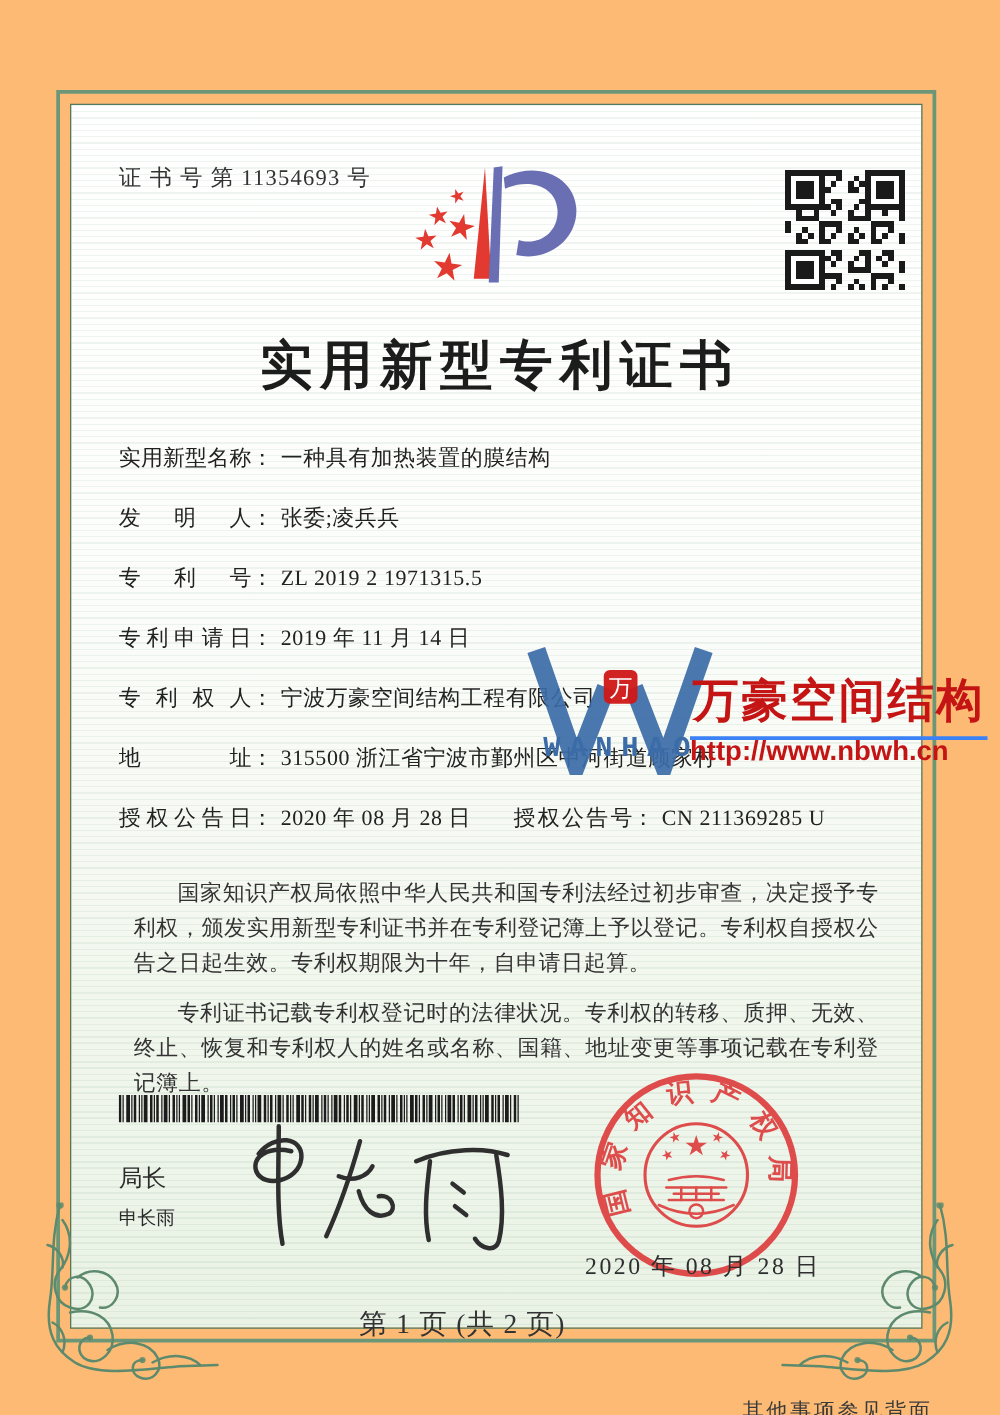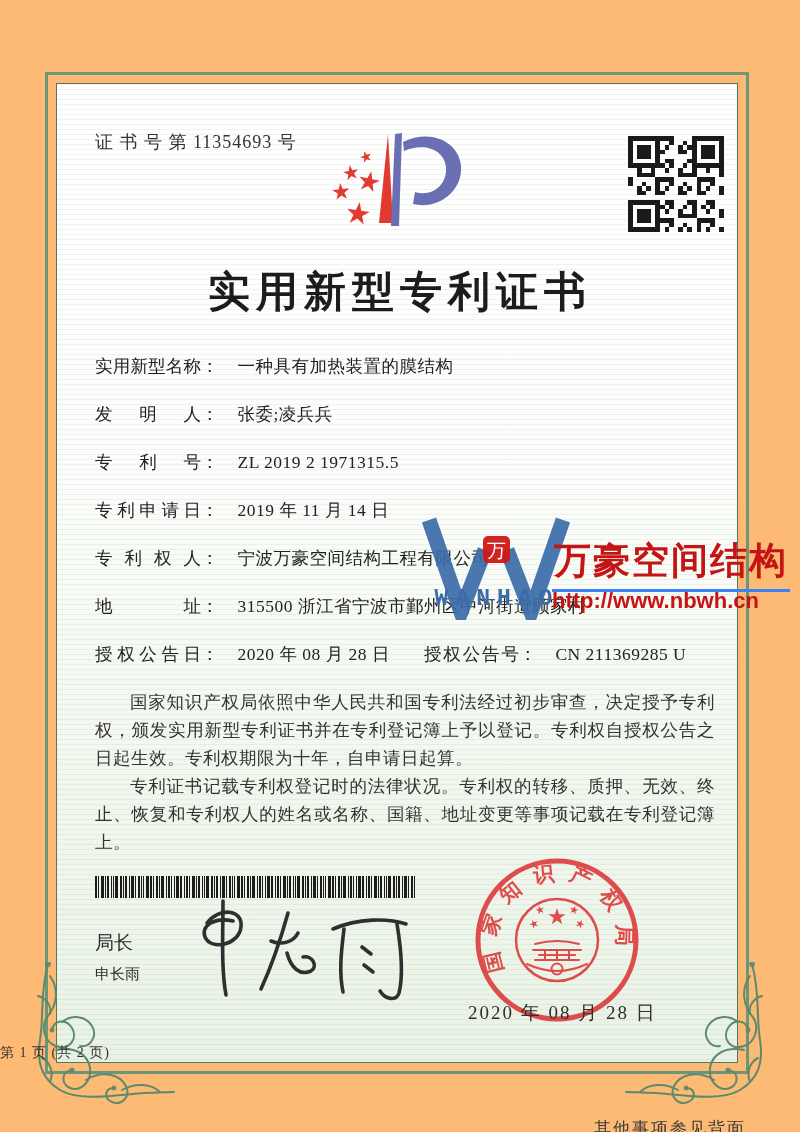--- a/index.html
+++ b/index.html
@@ -35,39 +35,39 @@
   }
 
   
   .fields{position:absolute; left:95px; top:354px; width:620px;}
   .row{height:48px; font-size:17.5px; color:#222; white-space:nowrap;}
   .lbl{
     display:inline-block; width:106px; vertical-align:top;
     text-align:justify; text-align-last:justify; -moz-text-align-last:justify;
   }
   .colon{display:inline-block;}
-  .val{margin-left:19px; letter-spacing:.5px;}
+  .val{margin-left:6px; letter-spacing:.5px;}
   .pair2{margin-left:34px;font-family:Liberation Serif, serif;}
 
   
   .paras{position:absolute; left:95px; top:688px; width:620px;}
   .paras p{
-    margin:0; font-size:17.5px; line-height:28px; text-indent:2em;
+    margin:12px; font-size:17.5px; line-height:28px; text-indent:2em;
     letter-spacing:.5px; color:#333; text-align:justify;
   }
 
   
   .barcode{position:absolute; left:95px; top:876px;}
   .signer-title{position:absolute; left:95px; top:930px; font-size:19px; font-family:"Liberation Sans","DejaVu Sans",sans-serif; color:#2a2a2a;}
   .signer-name{position:absolute; left:95px; top:965px; font-size:15px; font-family:Liberation Mono, monospace; color:#2a2a2a;}
   .signature{position:absolute; left:193px; top:893px;}
   .seal{position:absolute; left:455px; top:838px; opacity:.93;}
   .seal-date{position:absolute; left:468px; top:1000px; font-size:19px; letter-spacing:2px; color:#2e2e2e;}
 
-  .footer-page{position:absolute; left:0; top:1044px; width:740px; font-size:14px; color:#333; letter-spacing:1px;}
+  .footer-page{position:absolute; left:0; top:1044px; width:740px; text-align:center; font-size:22px; color:#333; letter-spacing:1px;}
   .footer-note{position:absolute; left:0; top:1094px; width:746px; text-align:right; font-size:17px; color:#3a3a3a; letter-spacing:2px;margin-top:23px;}
 
   
   .wm{position:absolute; pointer-events:none;}
   .wm-wlogo{left:415px; top:516px;}
   .wm-wanhao{
     left:416px; top:586px; width:162px; text-align:center;
     font-family:Liberation Mono, monospace;
     font-size:23px; font-weight:bold; letter-spacing:7px; color:#3b6ca8;
   }

